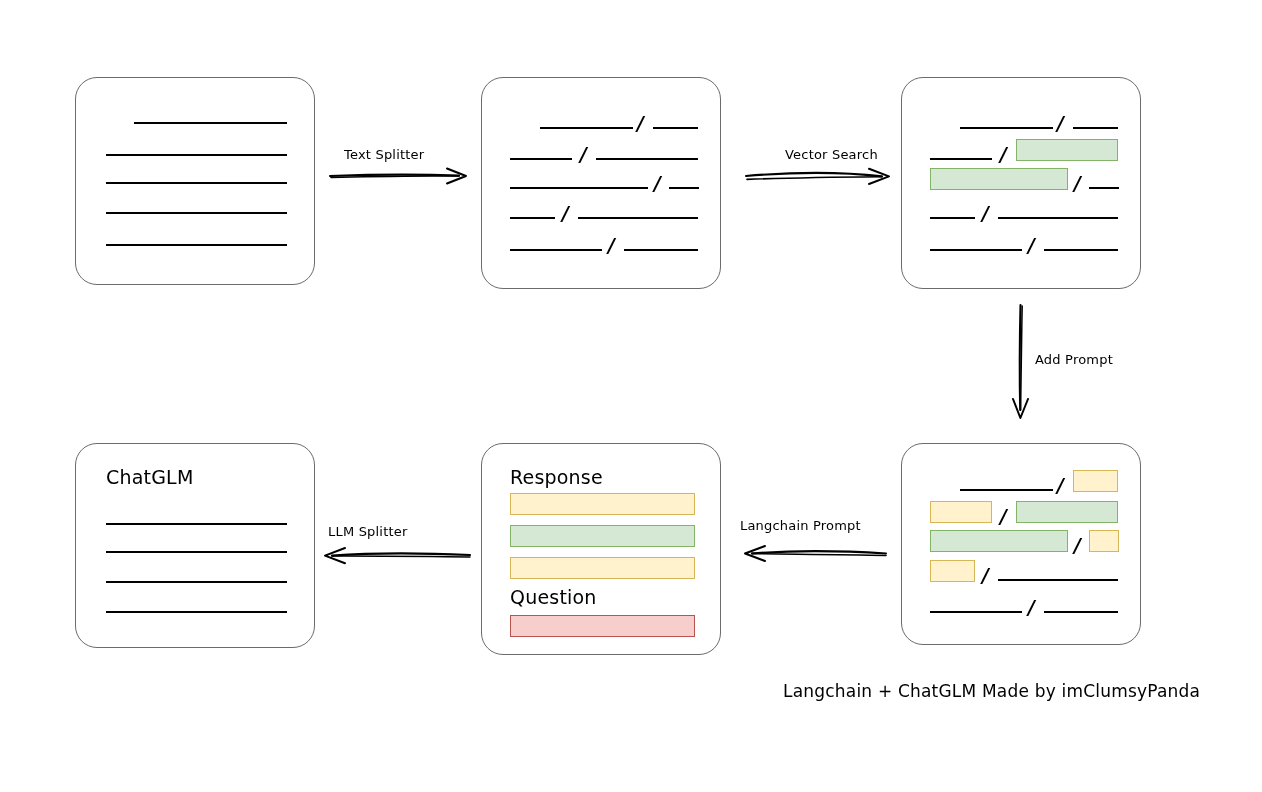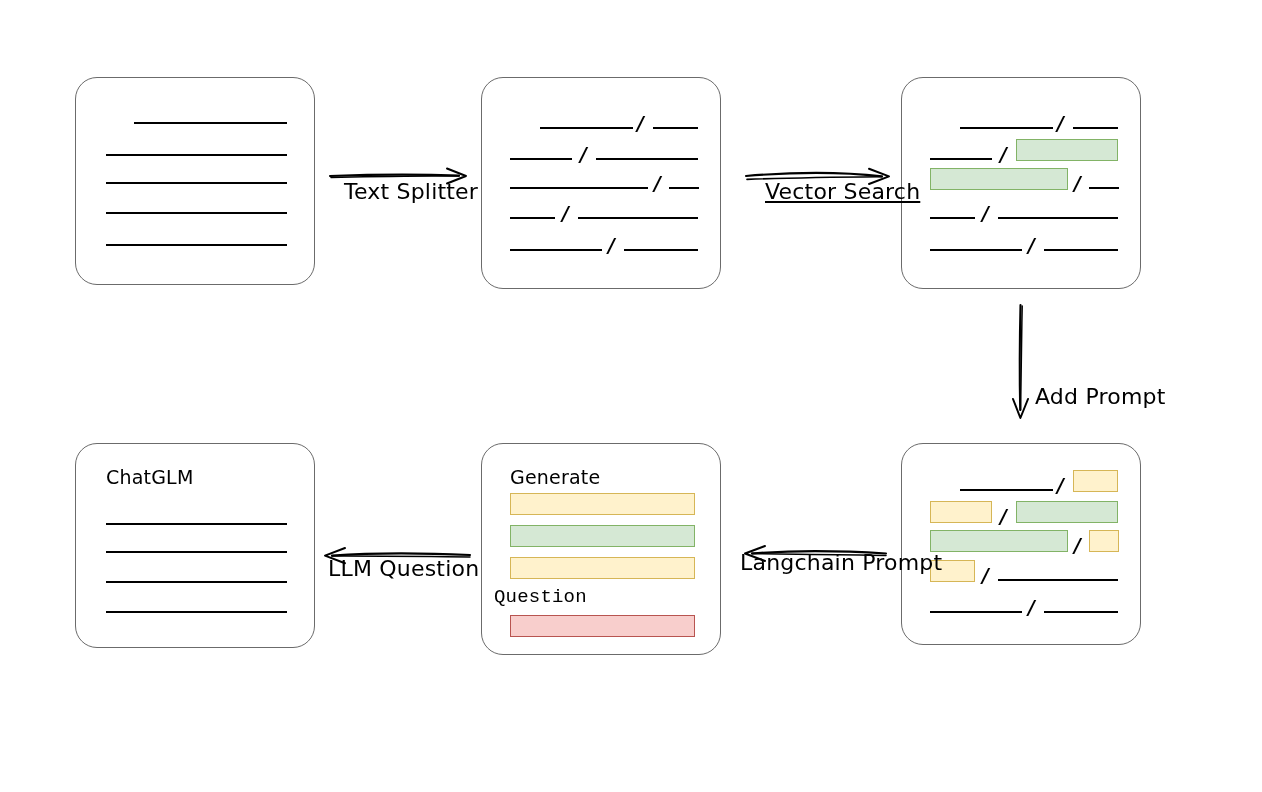--- a/index.html
+++ b/index.html
@@ -60,25 +60,24 @@
   .box-heading {
     position: absolute;
     font-size: 19px;
     font-weight: 400;
     letter-spacing: 0.2px;
     color: #000000;
     white-space: nowrap;
   }
   .edge-label {
     position: absolute;
-    font-size: 22px;
+    font-size: 13px;
     letter-spacing: 0.2px;
     color: #000000;
     white-space: nowrap;
-    margin-top: 32px;
   }
   .credit {
     position: absolute;
     font-size: 17px;
     letter-spacing: 0.2px;
     color: #000000;
     white-space: nowrap;
   }
   svg.arrow-layer {
     position: absolute;
@@ -148,22 +147,22 @@
         <div class="seg slash" style="left: 172px; top: 105px;">/</div>
         <div class="seg chip chip-yellow" style="left: 187px; top: 105px; width: 30px;"></div>
         <div class="seg chip chip-yellow" style="left: 28px; top: 135px; width: 45px;"></div>
         <div class="seg slash" style="left: 80px; top: 135px;">/</div>
         <div class="seg line" style="left: 96px; top: 135px; width: 120px;"></div>
         <div class="seg line" style="left: 28px; top: 167px; width: 92px;"></div>
         <div class="seg slash" style="left: 126px; top: 167px;">/</div>
         <div class="seg line" style="left: 142px; top: 167px; width: 74px;"></div>
       </div>
       <div class="doc-box" style="left: 481px; top: 443px; width: 240px; height: 212px;">
-        <div class="box-heading" style="left: 28px; top: 22px;">Generate</div>
-        <div class="box-heading" style="left: 12px; top: 142px; font-family: Liberation Mono, monospace;">Question</div>
+        <div class="box-heading" style="left: 28px; top: 22px;">Response</div>
+        <div class="box-heading" style="left: 28px; top: 142px;">Question</div>
         <div class="seg chip chip-yellow" style="left: 28px; top: 68px; width: 185px;"></div>
         <div class="seg chip chip-green" style="left: 28px; top: 100px; width: 185px;"></div>
         <div class="seg chip chip-yellow" style="left: 28px; top: 132px; width: 185px;"></div>
         <div class="seg chip chip-red" style="left: 28px; top: 190px; width: 185px;"></div>
       </div>
       <div class="doc-box" style="left: 75px; top: 443px; width: 240px; height: 205px;">
         <div class="box-heading" style="left: 30px; top: 22px;">ChatGLM</div>
         <div class="seg line" style="left: 30px; top: 79px; width: 181px;"></div>
         <div class="seg line" style="left: 30px; top: 107px; width: 181px;"></div>
         <div class="seg line" style="left: 30px; top: 137px; width: 181px;"></div>
@@ -199,19 +198,20 @@
 
     <g>
       <path d="M470 555 C 420 552.8, 372 552.8, 332 555.6" fill="none" stroke="#000" stroke-width="2.1" stroke-linecap="round"></path>
       <path d="M470 557 C 420 556, 373 556, 332 555.9" fill="none" stroke="#000" stroke-width="1.5" stroke-linecap="round"></path>
       <path d="M345 548 L 325 555.6 L 345 563.2" fill="none" stroke="#000" stroke-width="2" stroke-linejoin="round" stroke-linecap="round"></path>
     </g>
   </svg>
 
   <div id="edge-labels-root">
       <div class="edge-label" style="left: 344px; top: 147px;">Text Splitter</div>
-      <div class="edge-label" style="left: 765px; top: 147px; text-decoration: underline;">Vector Search</div>
+      <div class="edge-label" style="left: 785px; top: 147px;">Vector Search</div>
       <div class="edge-label" style="left: 1035px; top: 352px;">Add Prompt</div>
       <div class="edge-label" style="left: 740px; top: 518px;">Langchain Prompt</div>
-      <div class="edge-label" style="left: 328px; top: 524px;">LLM Question</div>
+      <div class="edge-label" style="left: 328px; top: 524px;">LLM Splitter</div>
     </div>
 
+  <div class="credit" style="left:783px; top:681px;">Langchain + ChatGLM Made by imClumsyPanda</div>
 </div>
 
 </body></html>

